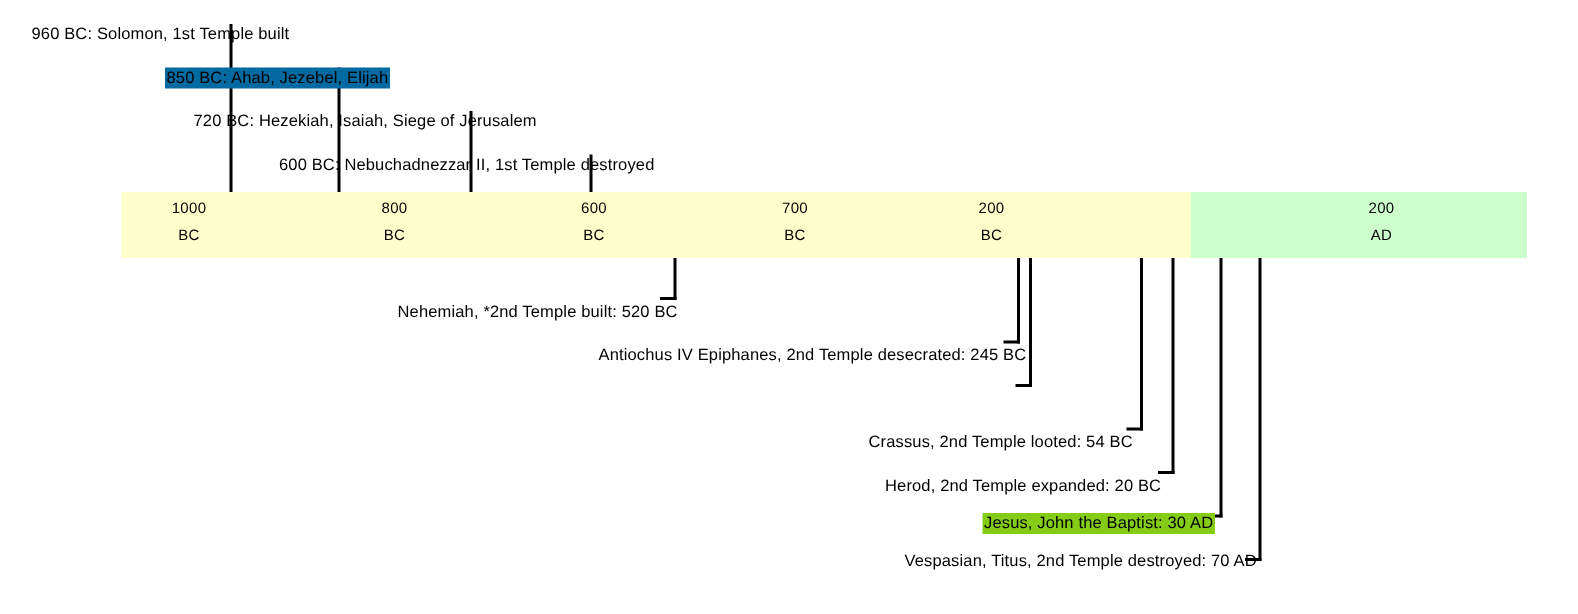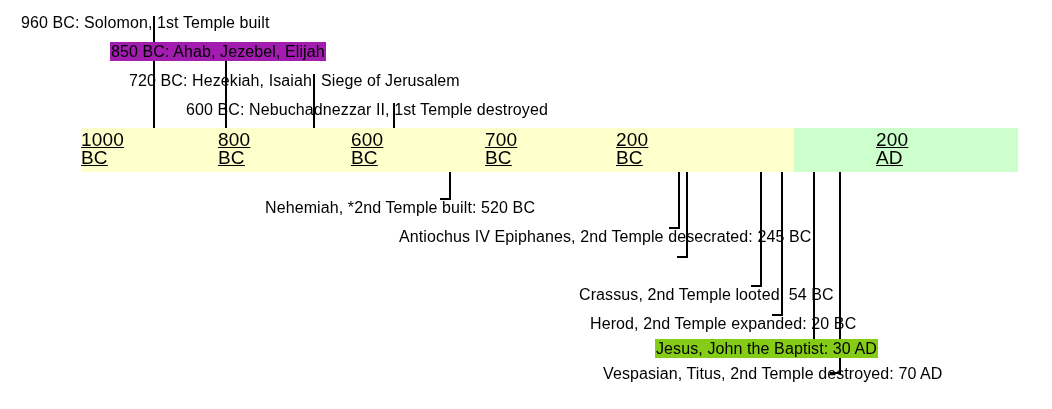--- a/index.html
+++ b/index.html
@@ -35,39 +35,39 @@
   }
   .bar-seg.bc { left: 0; width: 713px; }
   .bar-seg.ad { left: 713px; width: 224px; }
 
   
   .axis-label {
     position: absolute;
     top: 131px;
     width: 90px;
     margin-left: -45px;
-    font-size: 19px;
+    text-align: center;
+    font-size: 10px;
     line-height: 18px;
     white-space: pre-line;
     letter-spacing: .2px;
-    text-decoration: underline;
   }
 
   
   .conn {
     position: absolute;
     background: #000000;
   }
   .conn-v { width: 2px; }
   .conn-h { height: 2px; }
 
   
   .evt {
     position: absolute;
-    font-size: 16px;
+    font-size: 11px;
     line-height: 18px;
     white-space: nowrap;
     letter-spacing: .1px;
   }
   .evt span.txt { padding: 1px 1px; }
   .evt.hl span.txt { background: #00ffff; }
 </style>
 </head>
 <body style="background: rgb(255, 255, 255); color: rgb(0, 0, 0);">
 
@@ -111,21 +111,21 @@
   <div class="conn conn-v" style="left: 781px; top: 172px; height: 144px; background: rgb(0, 0, 0);"></div>
   <div class="conn conn-h" style="left: 772px; top: 314px; width: 11px; background: rgb(0, 0, 0);"></div>
 
   <div class="conn conn-v" style="left: 813px; top: 172px; height: 173px; background: rgb(0, 0, 0);"></div>
   <div class="conn conn-h" style="left: 804px; top: 343px; width: 11px; background: rgb(0, 0, 0);"></div>
 
   <div class="conn conn-v" style="left: 839px; top: 172px; height: 202px; background: rgb(0, 0, 0);"></div>
   <div class="conn conn-h" style="left: 830px; top: 372px; width: 11px; background: rgb(0, 0, 0);"></div>
 
   <div class="evt" style="left:20px;  top:14px"><span class="txt">960 BC: Solomon, 1st Temple built</span></div>
-  <div class="evt hl" style="left:110px; top:43px"><span class="txt" style="background: #a21caf;">850 BC: Ahab, Jezebel, Elijah</span></div>
+  <div class="evt hl" style="left:110px; top:43px"><span class="txt" style="background: #0369a1;">850 BC: Ahab, Jezebel, Elijah</span></div>
   <div class="evt" style="left:128px; top:72px"><span class="txt">720 BC: Hezekiah, Isaiah, Siege of Jerusalem</span></div>
   <div class="evt" style="left:185px; top:101px"><span class="txt">600 BC: Nebuchadnezzar II, 1st Temple destroyed</span></div>
 
   <div class="evt" style="left:264px; top:199px"><span class="txt">Nehemiah, *2nd Temple built: 520 BC</span></div>
   <div class="evt" style="left:398px; top:228px"><span class="txt">Antiochus IV Epiphanes, 2nd Temple desecrated: 245 BC</span></div>
   <div class="evt" style="left:578px; top:286px"><span class="txt">Crassus, 2nd Temple looted: 54 BC</span></div>
   <div class="evt" style="left:589px; top:315px"><span class="txt">Herod, 2nd Temple expanded: 20 BC</span></div>
   <div class="evt hl" style="left:655px; top:340px"><span class="txt" style="background: #84cc16;">Jesus, John the Baptist: 30 AD</span></div>
   <div class="evt" style="left:602px; top:365px"><span class="txt">Vespasian, Titus, 2nd Temple destroyed: 70 AD</span></div>
 

